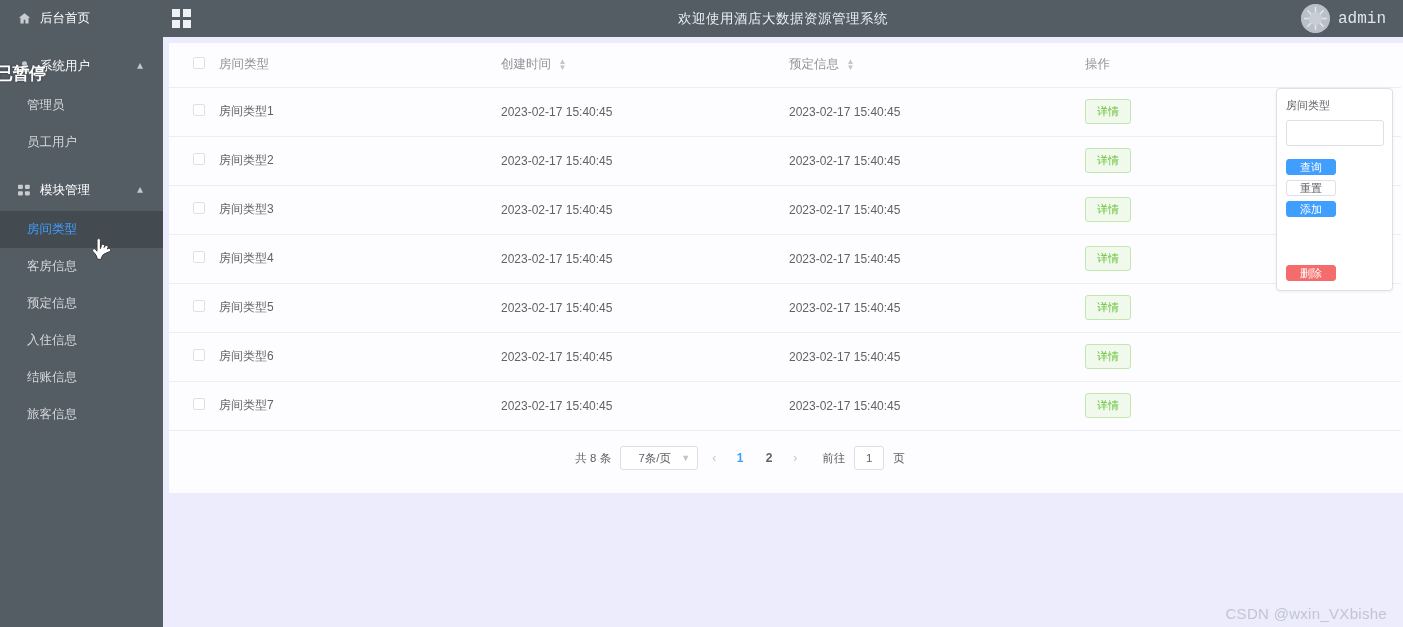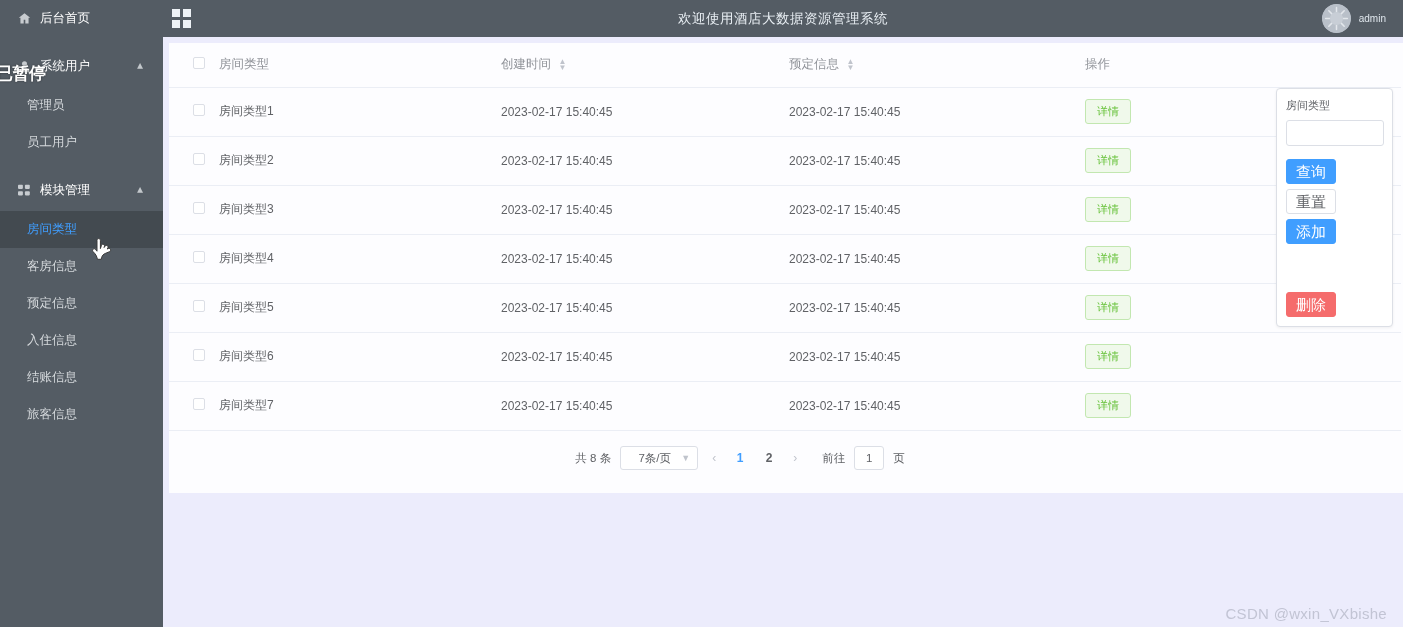--- a/index.html
+++ b/index.html
@@ -146,21 +146,21 @@
     border-radius: 50%;
     background: #b9bfc9;
     position: relative;
     overflow: hidden;
   }
   .avatar .spin {
     position: absolute;
     inset: 0;
     border-radius: 50%;
   }
-  .username { color: #dfe6ec; font-size: 10px; }
+  .username { color: #dfe6ec; font-size: 16px; font-family: Liberation Mono, monospace; }
 
   .content {
     flex: 1 1 auto;
     position: relative;
     background: #ececfc;
     overflow: hidden;
   }
   .card {
     position: absolute;
     left: 6px; top: 6px; right: 0;
@@ -309,23 +309,23 @@
     background: #fff;
     margin-bottom: 13px;
     font-size: 11px;
     padding: 0 6px;
     color: #606266;
     font-family: "Liberation Sans", sans-serif;
   }
   .sp-btns { display: flex; flex-wrap: wrap; gap: 5px 6px; }
   .sp-btn {
     width: 50px;
-    height: 25px;
+    height: 16px;
     border-radius: 3px;
-    font-size: 15px;
+    font-size: 11px;
     display: flex;
     align-items: center;
     justify-content: center;
     cursor: pointer;
     border: 1px solid transparent;
     line-height: 1;
   }
   .sp-btn.primary { background: #409eff; color: #fff; border-color: #409eff; }
   .sp-btn.plain   { background: #fff;   color: #606266; border-color: #dcdfe6; }
   .sp-btn.danger  { background: #f56c6c; color: #fff; border-color: #f56c6c; margin-top: 43px; }

